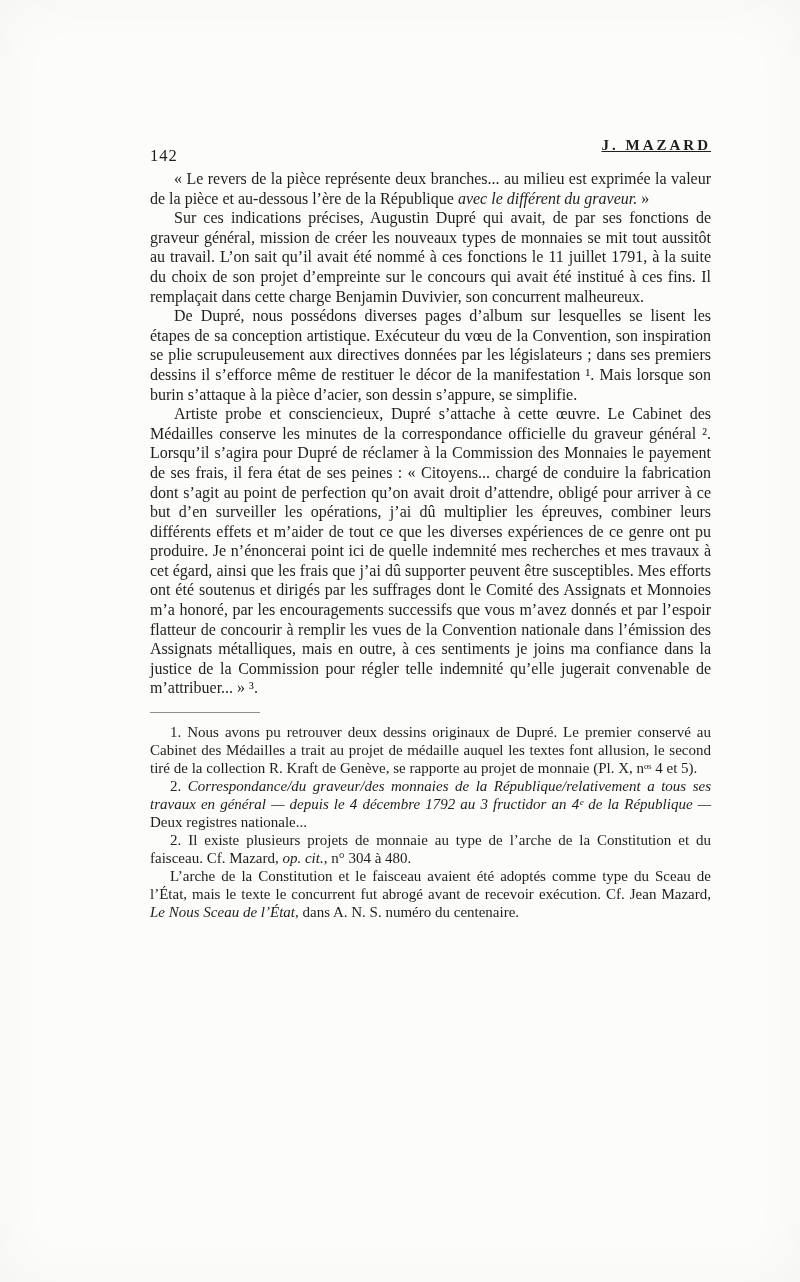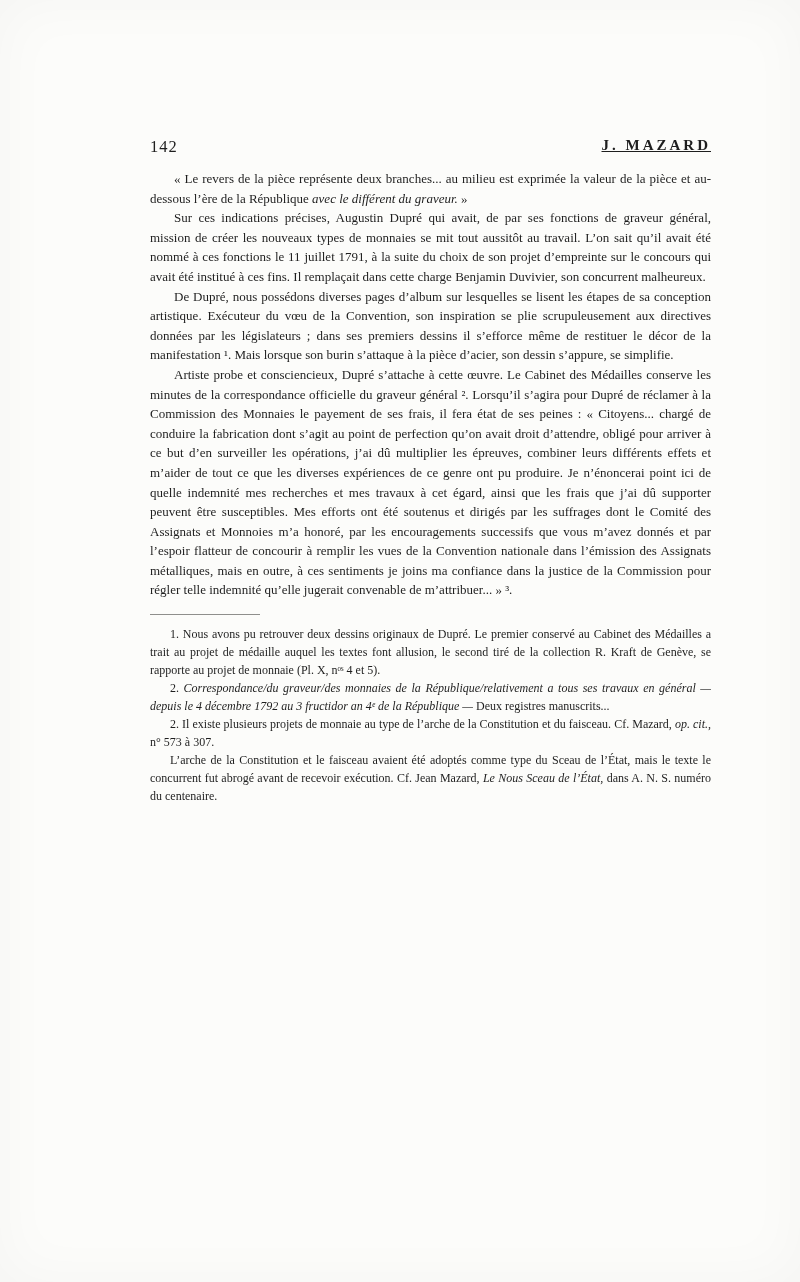--- a/index.html
+++ b/index.html
@@ -21,49 +21,49 @@
     position:absolute;
     left:150px;top:137px;
     width:561px;
   }
   .page-header{
     position:relative;
     height:22px;
     margin-bottom:10px;
   }
   .page-number{
-    position:absolute;left:0;top:0;
+    position:absolute;left:0;top:9px;
     font-size:16.5px;
     letter-spacing:1px;
   }
   .running-title{
     text-align:right;
     font-size:15px;
     font-weight:bold;
     letter-spacing:3px;
     text-decoration:underline;
   }
   .body-text p{
     margin:0;
     text-indent:24px;
     text-align:justify;
-    font-size:13px;
+    font-size:16px;
     line-height:19.6px;
   }
   .footnote-rule{
     border:none;
     border-top:1px solid var(--rule);
     width:110px;
     margin:14px 0 10px 0;
   }
   .footnotes p{
     margin:0;
     text-indent:20px;
     text-align:justify;
-    font-size:12px;
+    font-size:15px;
     line-height:18px;
     font-weight:bold;
     font-weight:normal;
   }
   .footnotes p{font-weight:normal;}
   .it{font-style:italic;}
 </style>
 </head>
 <body>
 
@@ -79,19 +79,19 @@
         <p><span>« Le revers de la pièce représente deux branches... au milieu est exprimée la valeur de la pièce et au-dessous l’ère de la République </span><span class="it">avec le différent du graveur.</span><span> »</span></p>
         <p><span>Sur ces indications précises, Augustin Dupré qui avait, de par ses fonctions de graveur général, mission de créer les nouveaux types de monnaies se mit tout aussitôt au travail. L’on sait qu’il avait été nommé à ces fonctions le 11 juillet 1791, à la suite du choix de son projet d’empreinte sur le concours qui avait été institué à ces fins. Il remplaçait dans cette charge Benjamin Duvivier, son concurrent malheureux.</span></p>
         <p><span>De Dupré, nous possédons diverses pages d’album sur lesquelles se lisent les étapes de sa conception artistique. Exécuteur du vœu de la Convention, son inspiration se plie scrupuleusement aux directives données par les législateurs ; dans ses premiers dessins il s’efforce même de restituer le décor de la manifestation ¹. Mais lorsque son burin s’attaque à la pièce d’acier, son dessin s’appure, se simplifie.</span></p>
         <p><span>Artiste probe et consciencieux, Dupré s’attache à cette œuvre. Le Cabinet des Médailles conserve les minutes de la correspondance officielle du graveur général ². Lorsqu’il s’agira pour Dupré de réclamer à la Commission des Monnaies le payement de ses frais, il fera état de ses peines : « Citoyens... chargé de conduire la fabrication dont s’agit au point de perfection qu’on avait droit d’attendre, obligé pour arriver à ce but d’en surveiller les opérations, j’ai dû multiplier les épreuves, combiner leurs différents effets et m’aider de tout ce que les diverses expériences de ce genre ont pu produire. Je n’énoncerai point ici de quelle indemnité mes recherches et mes travaux à cet égard, ainsi que les frais que j’ai dû supporter peuvent être susceptibles. Mes efforts ont été soutenus et dirigés par les suffrages dont le Comité des Assignats et Monnoies m’a honoré, par les encouragements successifs que vous m’avez donnés et par l’espoir flatteur de concourir à remplir les vues de la Convention nationale dans l’émission des Assignats métalliques, mais en outre, à ces sentiments je joins ma confiance dans la justice de la Commission pour régler telle indemnité qu’elle jugerait convenable de m’attribuer... » ³.</span></p>
       </div>
 
     <hr class="footnote-rule">
 
     <div class="footnotes">
         <p><span>1. Nous avons pu retrouver deux dessins originaux de Dupré. Le premier conservé au Cabinet des Médailles a trait au projet de médaille auquel les textes font allusion, le second tiré de la collection R. Kraft de Genève, se rapporte au projet de monnaie (Pl. X, nᵒˢ 4 et 5).</span></p>
-        <p><span>2. </span><span class="it">Correspondance/du graveur/des monnaies de la République/relativement a tous ses travaux en général — depuis le 4 décembre 1792 au 3 fructidor an 4ᵉ de la République —</span><span> Deux registres manuscrits...</span></p>
-        <p><span>2. Il existe plusieurs projets de monnaie au type de l’arche de la Constitution et du faisceau. Cf. Mazard, </span><span class="it">op. cit.</span><span>, n° 573 à 307.</span></p>
+        <p><span>2. </span><span class="it">Correspondance/du graveur/des monnaies de la République/relativement a tous ses travaux en général — depuis le 4 décembre 1792 au 3 fructidor an 4ᵉ de la République —</span><span> Deux registres nationale...</span></p>
+        <p><span>2. Il existe plusieurs projets de monnaie au type de l’arche de la Constitution et du faisceau. Cf. Mazard, </span><span class="it">op. cit.</span><span>, n° 304 à 480.</span></p>
         <p><span>L’arche de la Constitution et le faisceau avaient été adoptés comme type du Sceau de l’État, mais le texte le concurrent fut abrogé avant de recevoir exécution. Cf. Jean Mazard, </span><span class="it">Le Nous Sceau de l’État</span><span>, dans A. N. S. numéro du centenaire.</span></p>
       </div>
 
   </div>
 </div>
 
 </body></html>

